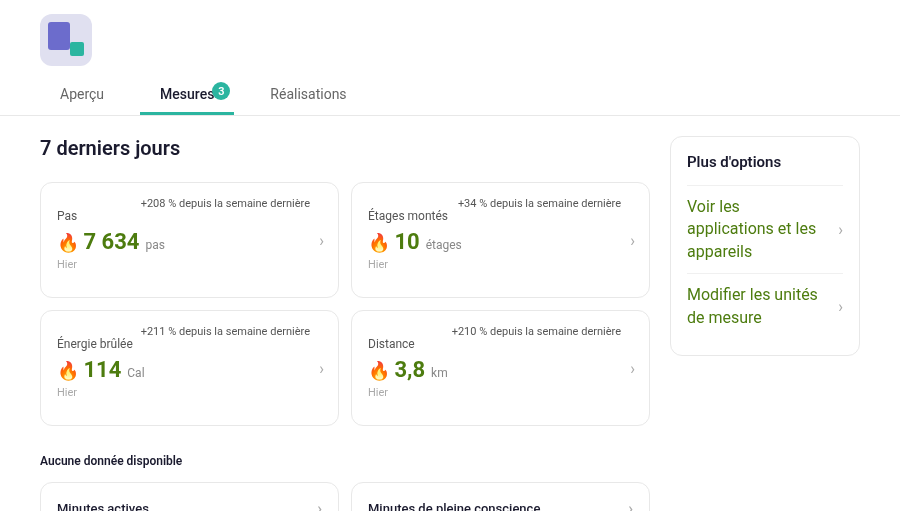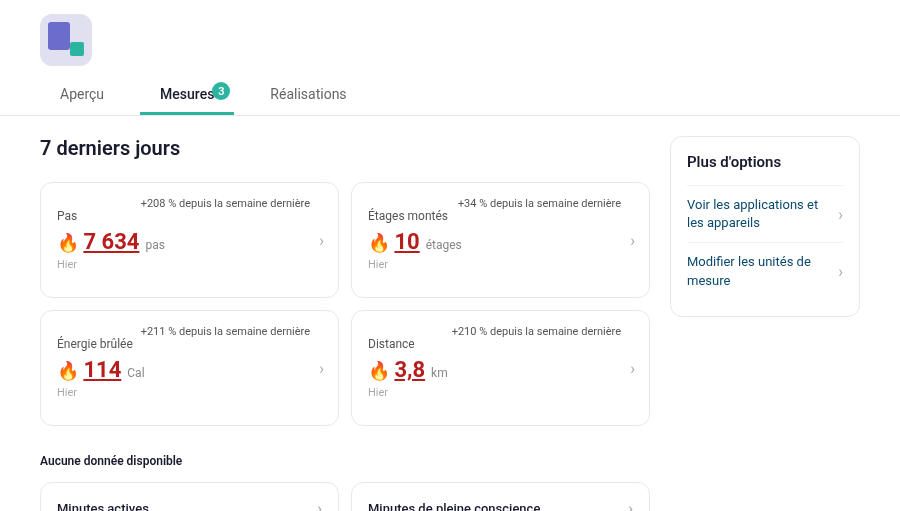--- a/index.html
+++ b/index.html
@@ -157,22 +157,21 @@
       display: flex;
       align-items: baseline;
       gap: 4px;
     }
     .fire-icon {
       font-size: 18px;
     }
     .metric-value {
       font-size: 22px;
       font-weight: 700;
-      color: #b91c1c;
-      text-decoration: underline;
+      color: #4d7c0f;
     }
     .metric-unit {
       font-size: 12px;
       color: #888;
       margin-left: 2px;
     }
     .metric-date {
       font-size: 11px;
       color: #aaa;
       text-align: left;
@@ -230,22 +229,22 @@
       align-items: center;
       justify-content: space-between;
       padding: 10px 0;
       border-top: 1px solid #f0f0f0;
       cursor: pointer;
     }
     .option-item:first-of-type {
       border-top: none;
     }
     .option-label {
-      font-size: 13px;
-      color: #0c4a6e;
+      font-size: 16px;
+      color: #4d7c0f;
       flex: 1;
       line-height: 1.4;
     }
     .option-arrow {
       color: #aaa;
       font-size: 16px;
       margin-left: 8px;
     }
     
     .scrollbar-hint {

